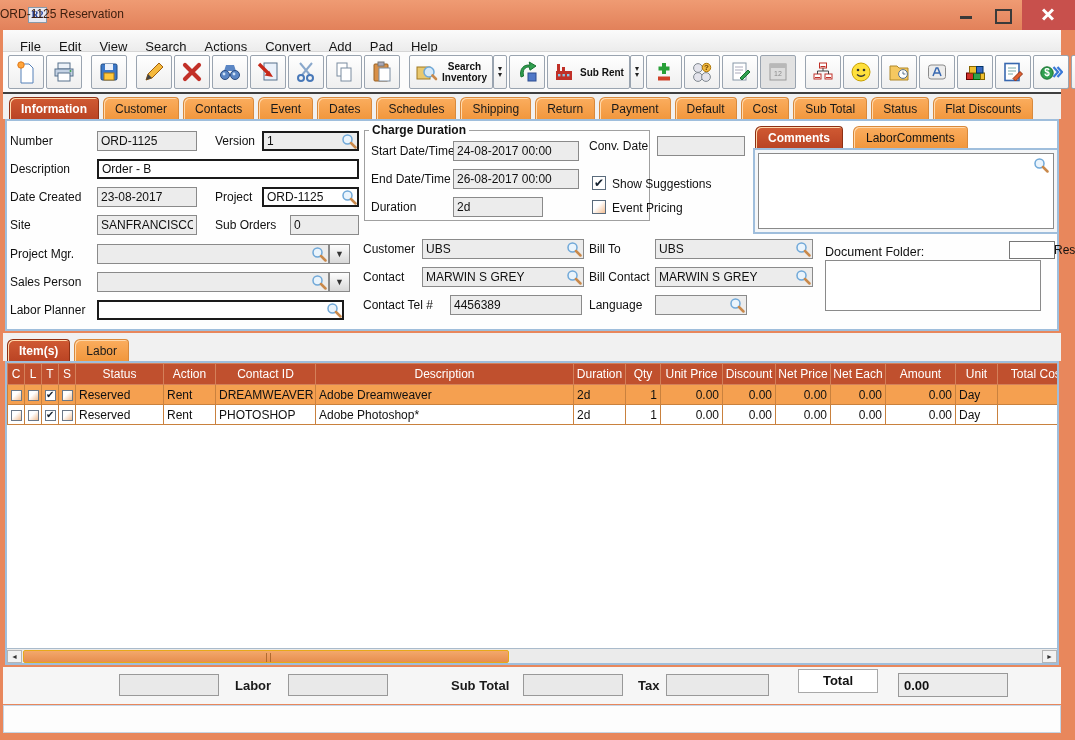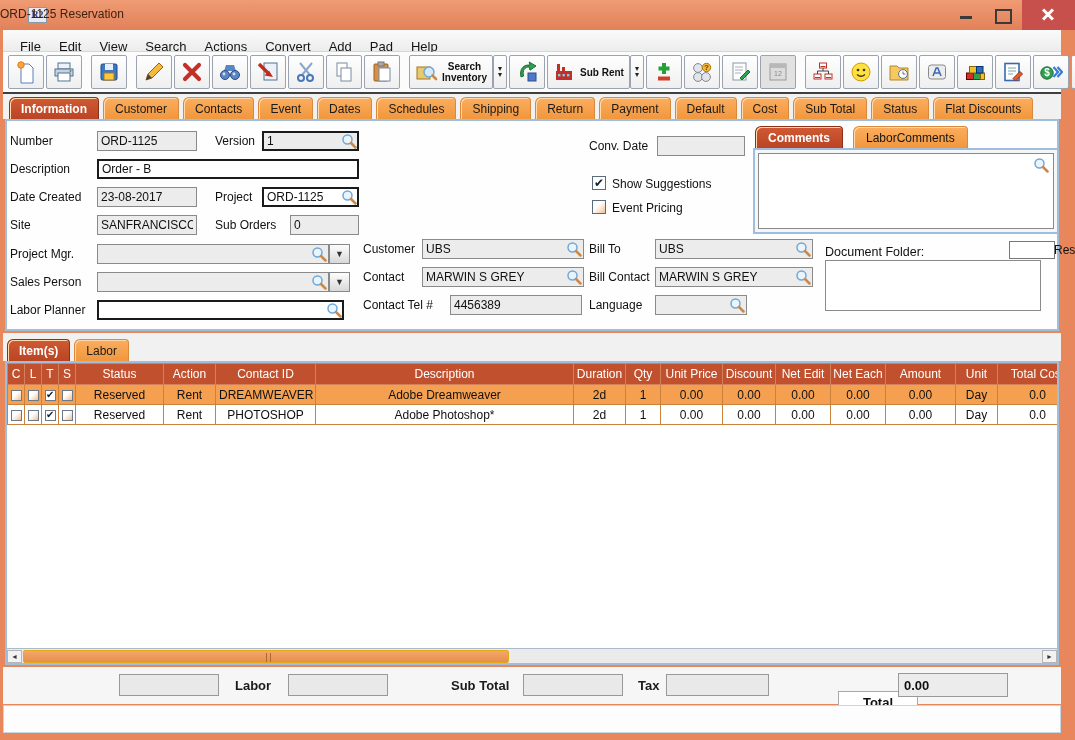--- a/index.html
+++ b/index.html
@@ -85,21 +85,21 @@
     border:1px solid #8A8A8A; font:12px "Liberation Sans",sans-serif; resize:none; }
 
   
   .items-tabbar { position:absolute; top:333px; left:3px; right:14px; height:28px; background:#F1F1F1;
     display:flex; align-items:flex-end; padding-left:4px; }
   .table-panel { position:absolute; top:361px; left:5px; right:16px; height:304px; border:2px solid #9FBEDC; background:#fff; }
   .table-clip { position:absolute; left:0; right:0; top:0; bottom:15px; overflow:hidden; background:#fff; }
   table.grid { border-collapse:collapse; table-layout:fixed; width:1070px; font-size:12px; color:#101010; }
   table.grid th { background:#C0502E; color:#fff; font-weight:normal; height:21px; border:1px solid #D4805A;
     overflow:hidden; white-space:nowrap; padding:0 2px; }
-  table.grid td { height:20px; border:1px solid #C9813E; background:#fff; overflow:hidden; white-space:nowrap; padding:0 3px;text-align:center; }
+  table.grid td { height:20px; border:1px solid #C9813E; background:#fff; overflow:hidden; white-space:nowrap; padding:0 3px; }
   table.grid tr.selected td { background:#F5A050; }
   td.num { text-align:right; }
   td.ctr { text-align:center; padding:0; }
   td.sel-cell { border:2px solid #CF2015; }
   .gchk { display:inline-block; width:11px; height:11px; border:1px solid #6B7888;
     background:linear-gradient(135deg,#FFFFFF 40%,#F2BE92); vertical-align:middle; position:relative; }
   .gchk.checked { background:#FFFFFF; }
   .gchk.checked::after { content:"✔"; position:absolute; left:0px; top:-2px; font-size:10px; color:#13202E; }
 
   .hscroll { position:absolute; left:0; right:0; bottom:0; height:15px; background:#EBEBEB; border-top:1px solid #AABBCB; }
@@ -108,22 +108,22 @@
   .sb-thumb { position:absolute; left:16px; top:1px; width:486px; height:13px;
     background:linear-gradient(#F3A86C,#E78E4E); border:1px solid #E8A818; border-radius:2px; }
   .sb-thumb::after { content:""; position:absolute; left:50%; top:2px; width:3px; height:9px;
     border-left:1px solid #B06A30; border-right:1px solid #B06A30; }
 
   
   .summary { position:absolute; left:3px; right:14px; top:667px; height:37px; background:#F6F6F6; font-size:13px; }
   .sum-label { position:absolute; font-weight:bold; color:#1A1A1A; top:11px; }
   .sum-field { position:absolute; top:7px; height:22px; background:#E9E9E9; border:1px solid #999;
     font:13px "Liberation Sans",sans-serif; padding:0 4px; }
-  .total-box { position:absolute; left:795px; top:24px; width:80px; height:24px; background:#FFFFFF; border:1px solid #A8A8A8;
-    font-weight:bold; text-align:center; line-height:22px; color:#111;margin-left:40px; }
+  .total-box { position:absolute; left:795px; top:2px; width:80px; height:24px; background:#FFFFFF; border:1px solid #A8A8A8;
+    font-weight:bold; text-align:center; line-height:22px; color:#111; }
   .total-field { position:absolute; left:895px; top:6px; width:110px; height:24px; background:#ECECEC; border:1px solid #999;
     font:bold 13px "Liberation Sans",sans-serif; padding:0 5px; color:#111; }
   .statusbar { position:absolute; left:3px; right:14px; top:705px; height:28px; background:#FDFDFD; border:1px solid #C5D6E6; }
 </style>
 </head>
 <body>
 
 <div id="window">
 
   <div class="titlebar">
@@ -402,20 +402,29 @@
     <span class="ddbtn" style="left:322px;top:151px;">
         <span>▼</span>
       </span>
 
     <span class="flabel" style="left:3px;top:182px;">Labor Planner</span>
     <div class="fwrap has-mag white" style="left:90px;top:179px;width:247px;"><input value="" style=""><svg class="mag" viewBox="0 0 16 16">
           <circle cx="6.5" cy="6.5" r="4.5" fill="#EAF4FC" stroke="#6FA8D8" stroke-width="1.5"></circle>
           <line x1="10" y1="10" x2="14.5" y2="14.5" stroke="#C9894B" stroke-width="2.5" stroke-linecap="round"></line>
         </svg></div>
 
+    <fieldset class="charge">
+      <legend>Charge Duration</legend>
+      <span class="flabel" style="left:6px;top:7px;">Start Date/Time</span>
+      <div class="fwrap" style="left:88px;top:4px;width:126px;"><input readonly="" value="24-08-2017 00:00" style=""></div>
+      <span class="flabel" style="left:6px;top:35px;">End Date/Time</span>
+      <div class="fwrap" style="left:88px;top:32px;width:126px;"><input readonly="" value="26-08-2017 00:00" style=""></div>
+      <span class="flabel" style="left:6px;top:63px;">Duration</span>
+      <div class="fwrap" style="left:88px;top:60px;width:90px;"><input readonly="" value="2d" style=""></div>
+    </fieldset>
 
     <span class="flabel" style="left:582px;top:18px;">Conv. Date</span>
     <div class="fwrap" style="left:650px;top:15px;width:88px;"><input readonly="" value="" style=""></div>
     <span class="chk checked" style="left:585px;top:55px;"></span>
     <span class="flabel" style="left:605px;top:56px;">Show Suggestions</span>
     <span class="chk" style="left:585px;top:79px;"></span>
     <span class="flabel" style="left:605px;top:80px;">Event Pricing</span>
 
     <span class="flabel" style="left:356px;top:121px;">Customer</span>
     <div class="fwrap has-mag" style="left:415px;top:118px;width:162px;"><input value="UBS" style=""><svg class="mag" viewBox="0 0 16 16">
@@ -495,21 +504,21 @@
             <th>T</th>
             <th>S</th>
             <th>Status</th>
             <th>Action</th>
             <th>Contact ID</th>
             <th>Description</th>
             <th>Duration</th>
             <th>Qty</th>
             <th>Unit Price</th>
             <th>Discount</th>
-            <th>Net Edit</th>
+            <th>Net Price</th>
             <th>Net Each</th>
             <th>Amount</th>
             <th>Unit</th>
             <th>Total Cost</th>
           </tr>
         </thead>
         <tbody>
           <tr class="selected">
             <td class="ctr"><span class="gchk"></span></td>
             <td class="ctr"><span class="gchk"></span></td>

